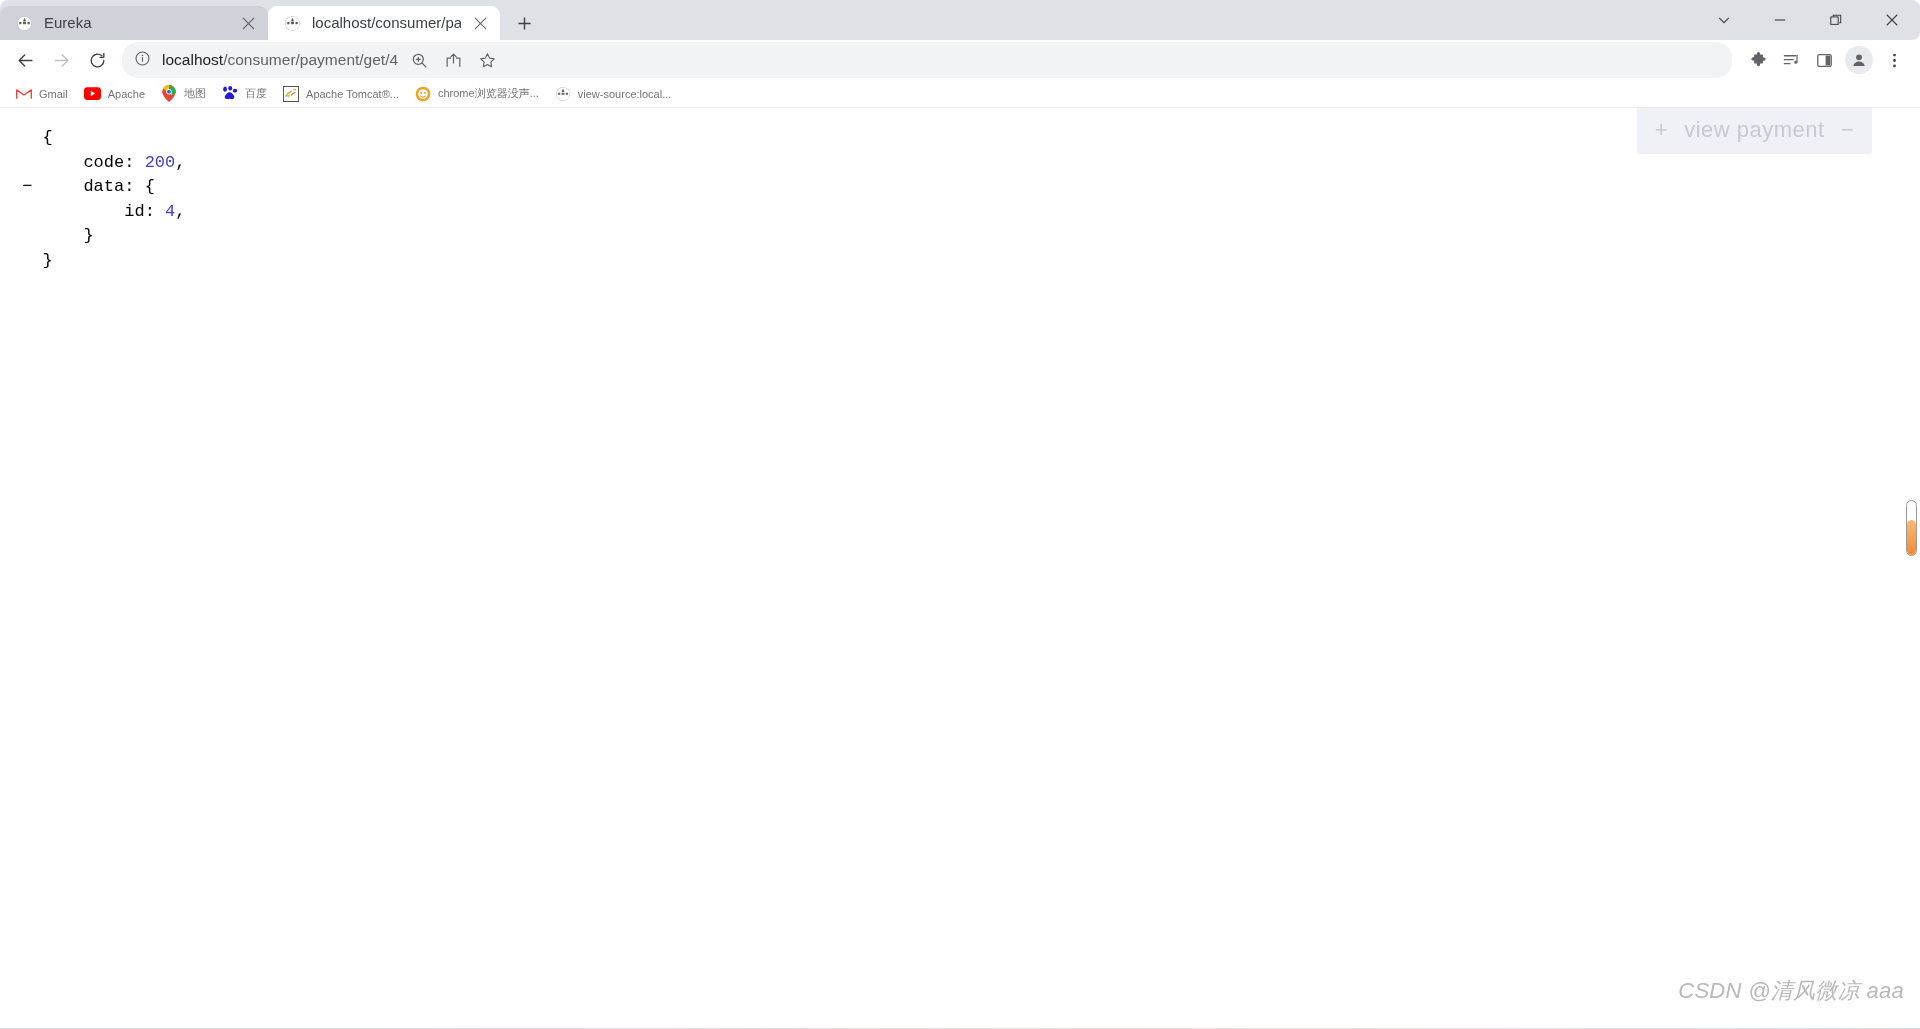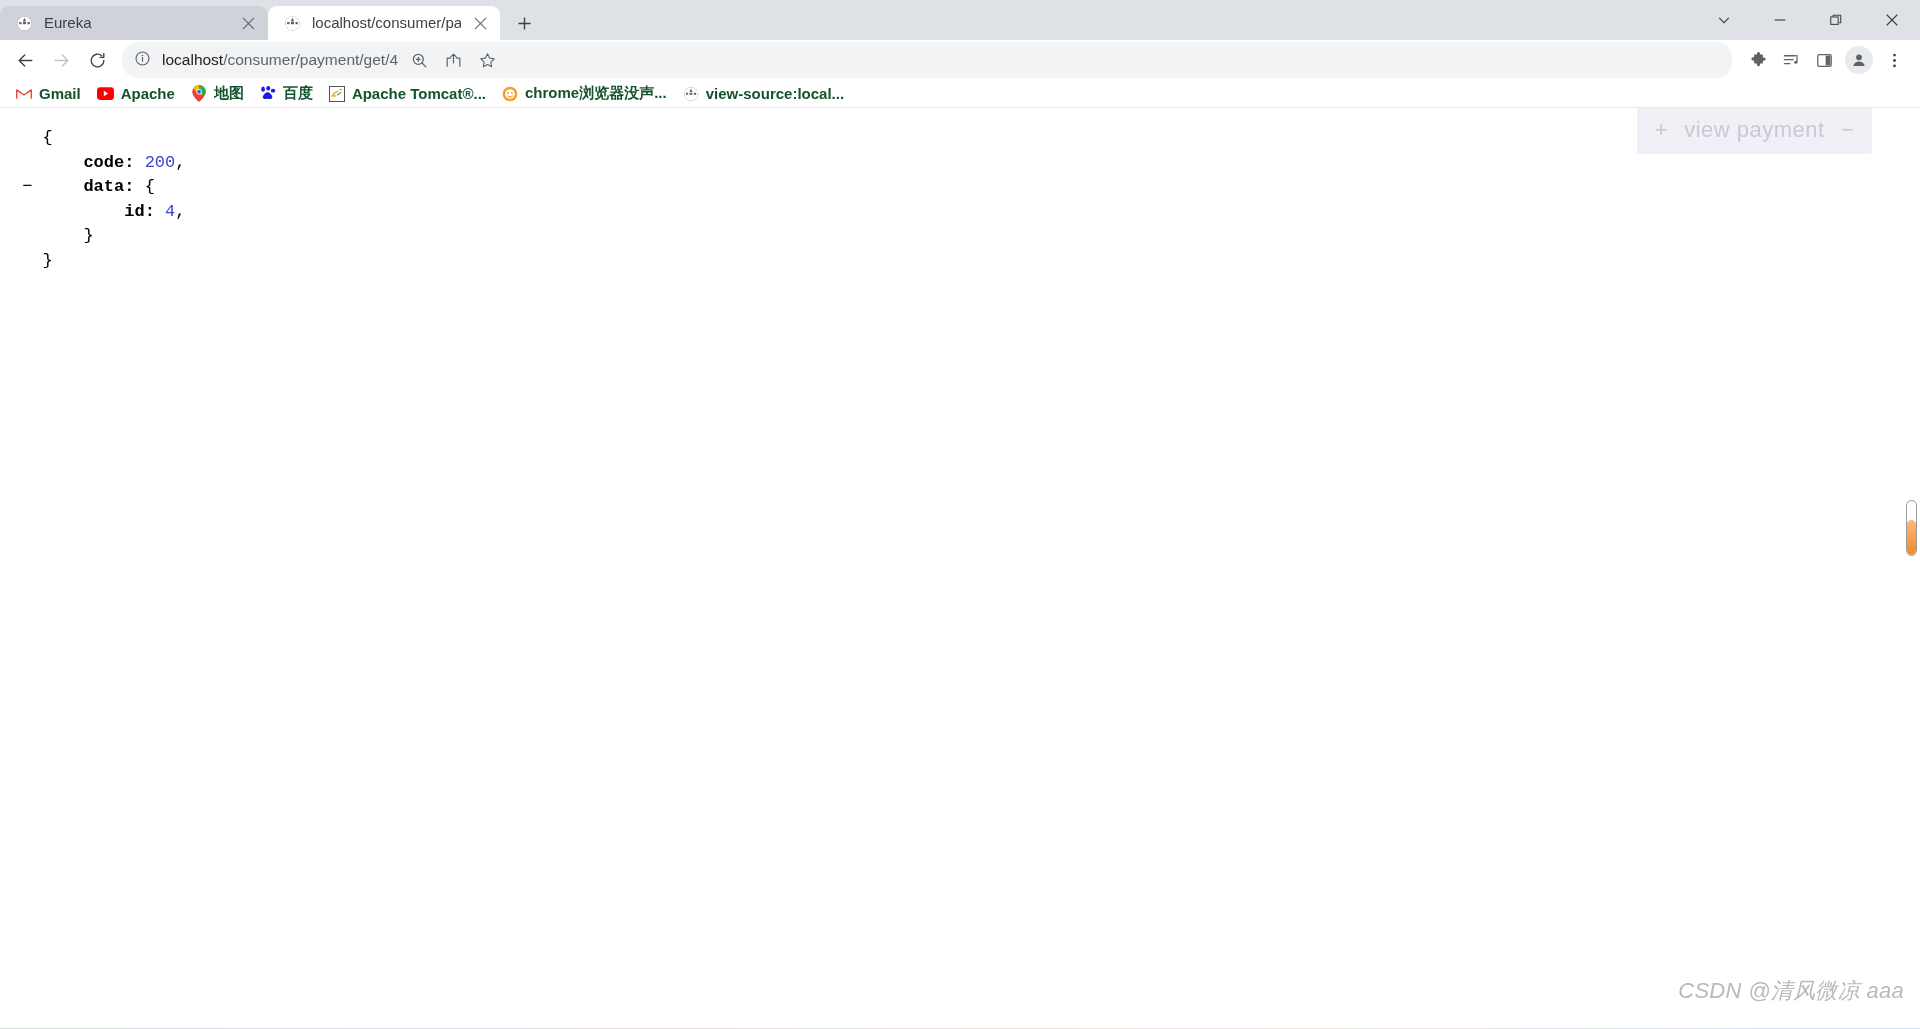--- a/index.html
+++ b/index.html
@@ -6,21 +6,21 @@
   html, body { width:1920px; height:1029px; overflow:hidden; }
   body {
     font-family:"Liberation Sans", sans-serif;
     background:#ffffff;
     -webkit-font-smoothing:antialiased;
   }
 
   
   .tabstrip {
     height:40px; background:#dee1e6;
-    display:flex; align-items:flex-end; position:relative;
+    display:flex; align-items:flex-end; position:relative;border-radius:8px;
   }
   .tab {
     height:34px; display:flex; align-items:center;
     gap:11px; padding:0 11px 0 16px;
     border-radius:9px 9px 0 0; position:relative;
     font-size:15px; color:#3c4043; cursor:default;
   }
   .tab.inactive { width:268px; background:#cfd3d9; }
   .tab.active   { width:232px; background:#ffffff; }
   .tab .favicon { flex:0 0 17px; height:17px; }
@@ -76,22 +76,22 @@
   .bookmarks {
     height:28px; background:#fff; display:flex;
     align-items:center; padding:0 8px; gap:0;
     border-bottom:1px solid #e8eaed;
   }
   .bm {
     display:flex; align-items:center; gap:7px;
     padding:4px 8px; border-radius:4px; max-width:210px;
   }
   .bm .bmlabel {
-    font-size:15px; color:#14532d; white-space:nowrap;
-    overflow:hidden; text-overflow:ellipsis;font-weight:bold;
+    font-size:11px; color:#737373; white-space:nowrap;
+    overflow:hidden; text-overflow:ellipsis;
   }
   .bm .bmicon { flex:0 0 16px; height:16px; display:flex; align-items:center; justify-content:center; }
 
   
   .content {
     position:relative; height:calc(1029px - 40px - 40px - 29px);
     background:#fff; overflow:hidden;
   }
   .viewsource {
     position:absolute; top:0; right:48px;
@@ -102,21 +102,21 @@
     font-family:"Liberation Sans", sans-serif;
   }
   .vs-plus, .vs-minus { color:#c9c9d4; }
 
   .json {
     font-family:"Liberation Mono","DejaVu Sans Mono",monospace;
     font-size:17px; line-height:24.6px;
     padding:18px 0 0 12px; color:#000;
   }
   .jline { white-space:pre; }
-  .k { font-weight:bold; color:#000;margin-top:30px; }
+  .k { font-weight:normal; color:#000;margin-top:30px; }
   .num { color:#4040d0; }
   .str { color:#1a7f37; }
   .brace { color:#000; }
   .toggle { color:#000; font-weight:normal; }
 
   
   .scrollpill {
     position:absolute; right:3px; top:392px;
     width:11px; height:56px; border-radius:6px;
     border:1.5px solid #9a9a9a; background:#fff;

